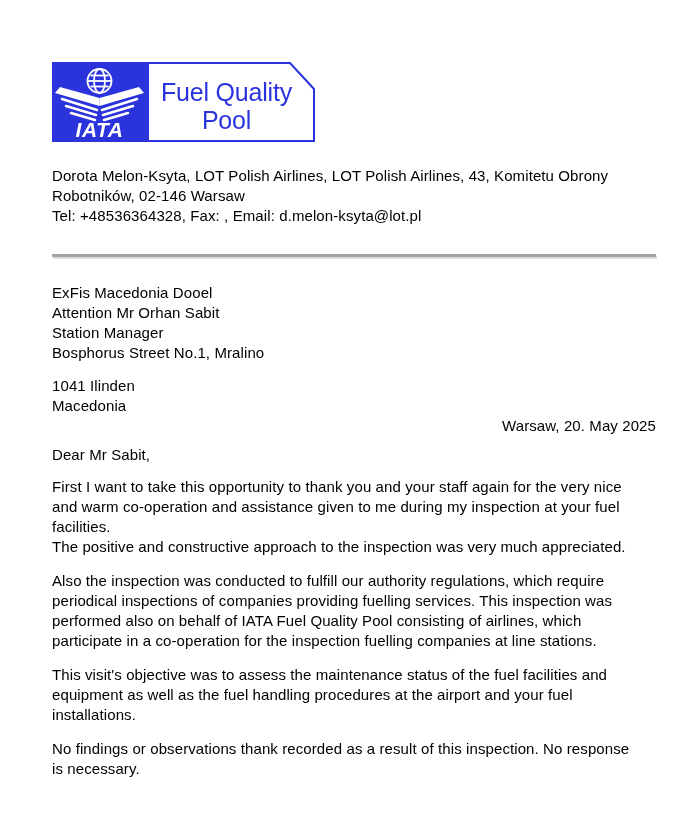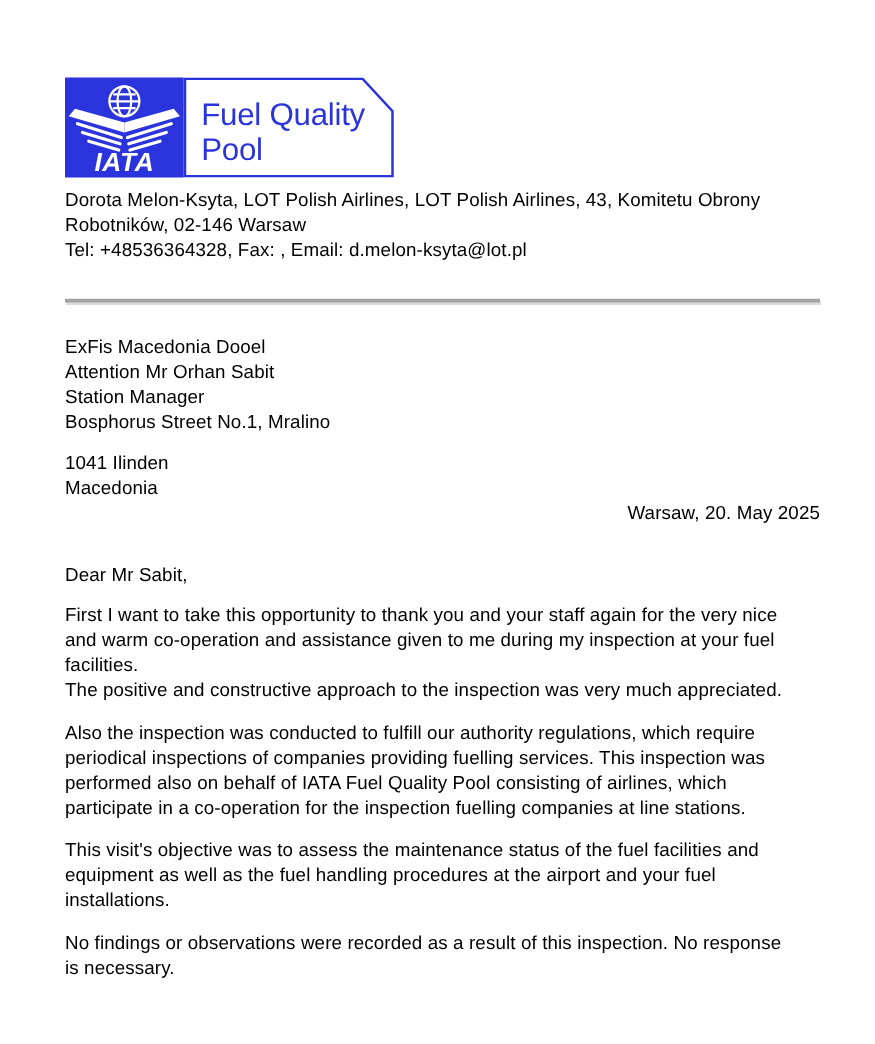--- a/index.html
+++ b/index.html
@@ -25,41 +25,42 @@
   .logo-tile {
     width: 95px; height: 80px;
     background: var(--brand, #2B33DC);
     display: flex; align-items: center; justify-content: center;
     flex: 0 0 auto;
   }
   .logo-box {
     position: relative;
     width: 169px; height: 92px;
     flex: 0 0 auto;
+    text-align: center;
   }
   .logo-box svg { position: absolute; left: 0; top: 0; }
   .wordmark {
     position: absolute; left: 14px; top: 16px;
     color: var(--brand, #2B33DC);
     font-size: 25px; line-height: 28px;
     letter-spacing: -0.2px;
     white-space: nowrap;
   }
   
-  .sender      { margin-top: 9px; }
+  .sender      { margin-top: 24px; }
   .rule {
     margin-top: 28px;
     width: 604px; height: 3px;
     background: #a3a3a3;
     box-shadow: 1px 2px 0 #dcdcdc;
   }
   .recipient1  { margin-top: 26px; }
   .recipient2  { margin-top: 13px; }
   .dateline    { margin-top: 0; text-align: right; width: 604px; }
-  .salutation  { margin-top: 30px; }
+  .salutation  { margin-top: 9px; }
   .para-first  { margin-top: 12px; }
   .para        { margin-top: 14px; }
 </style>
 </head>
 <body>
 
 <div class="paper" style="--brand:#2B33DC">
 
   <div class="logo-row">
     <div class="logo-tile">
@@ -120,16 +121,16 @@
 and warm co-operation and assistance given to me during my inspection at your fuel
 facilities.
 The positive and constructive approach to the inspection was very much appreciated.</div>
   <div class="bodytext para">Also the inspection was conducted to fulfill our authority regulations, which require
 periodical inspections of companies providing fuelling services. This inspection was
 performed also on behalf of IATA Fuel Quality Pool consisting of airlines, which
 participate in a co-operation for the inspection fuelling companies at line stations.</div>
   <div class="bodytext para">This visit's objective was to assess the maintenance status of the fuel facilities and
 equipment as well as the fuel handling procedures at the airport and your fuel
 installations.</div>
-  <div class="bodytext para">No findings or observations were recorded as a result of this inspection. No response
+  <div class="bodytext para">No findings or observations thank recorded as a result of this inspection. No response
 is necessary.</div>
 
 </div>
 
 </body></html>

